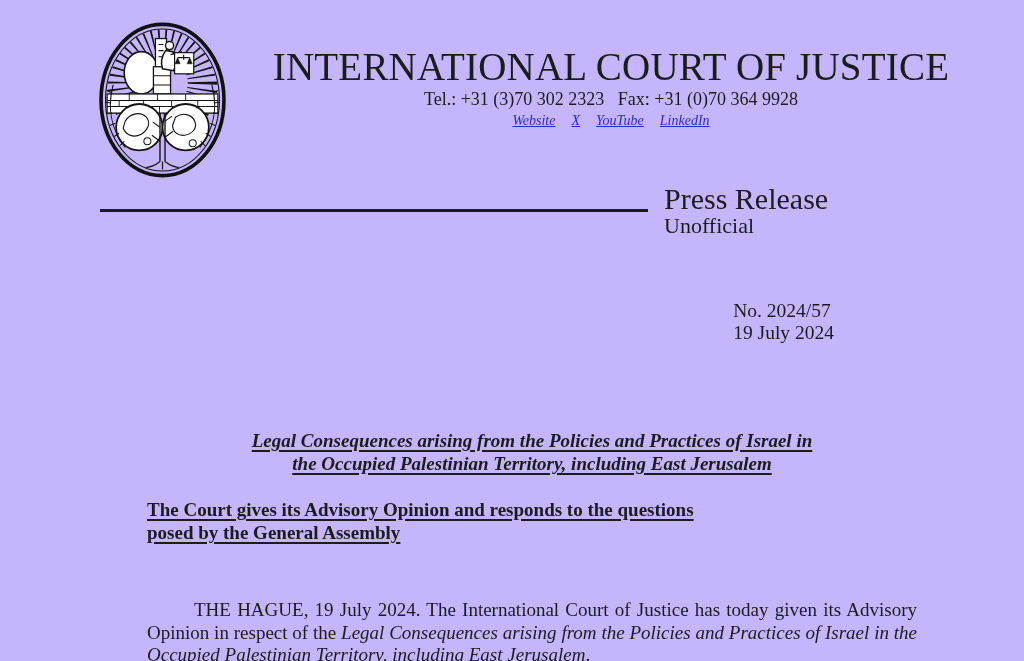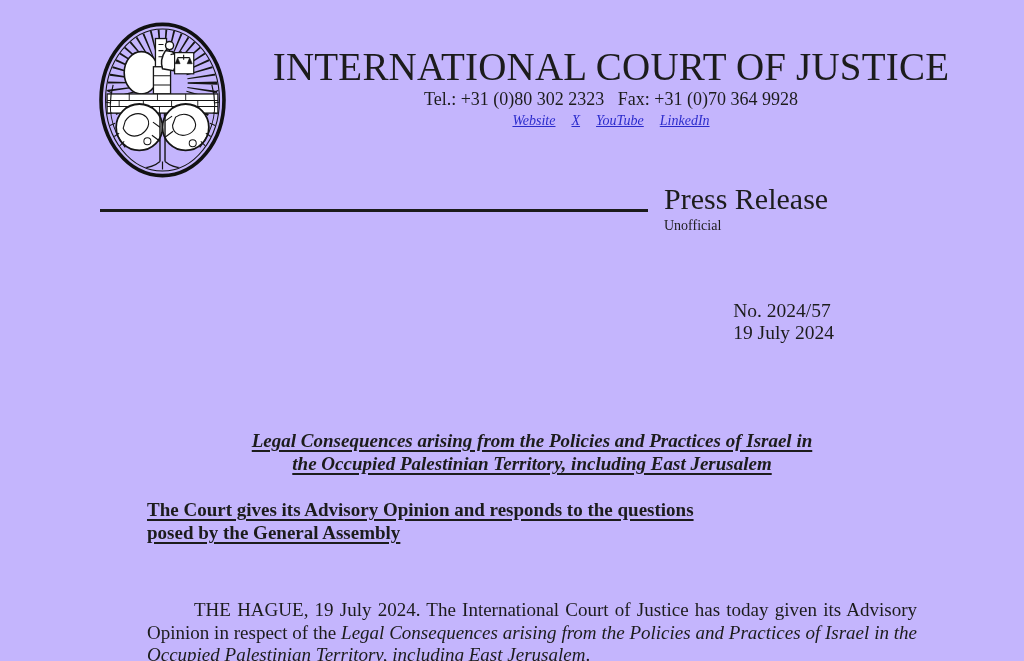--- a/index.html
+++ b/index.html
@@ -22,21 +22,21 @@
   .org-name { font-size: 39px; line-height: 42px; white-space: nowrap; letter-spacing: 0.2px; }
   .address-line, .contact-line { font-size: 18px; line-height: 22px; white-space: pre-wrap; }
   .address-line { margin-top: 4px; }
   .links-line { font-size: 14px; line-height: 22px; font-style: italic; }
   .links-line a { color: #2b2bcc; text-decoration: underline; margin: 0 8px; cursor: pointer; }
 
   
   .divider { position: absolute; left: 100px; top: 209px; width: 548px; height: 3px; background: #1b1b1b; }
   .pr-block { position: absolute; left: 664px; top: 183px; }
   .pr-title { font-size: 30px; line-height: 32px; }
-  .pr-status { font-size: 14px; line-height: 20px; margin-top: 1px; }
+  .pr-status { font-size: 22px; line-height: 20px; margin-top: 1px; }
 
   
   .meta-block { position: absolute; right: 190px; top: 300px; text-align: left; font-size: 19.5px; line-height: 22px; }
 
   
   .case-title { position: absolute; left: 147px; top: 429px; width: 770px; text-align: center;
                 font-weight: bold; font-style: italic; font-size: 19px; line-height: 23px; }
   .case-subtitle { position: absolute; left: 147px; top: 498px; width: 770px; 
                 font-weight: bold; font-size: 19px; line-height: 23px; }
   .u { text-decoration: underline; text-decoration-thickness: 1.6px; text-underline-offset: 3px; }
@@ -99,21 +99,21 @@
         <path d="M115,72 l6,-3 M116,82 l6,-1 M115,92 l6,1 M112,102 l7,3 M108,112 l6,4 M103,120 l5,5" stroke-width="1"></path>
       </g>
 
       <ellipse cx="65" cy="79" rx="61" ry="75" fill="none" stroke="#111111" stroke-width="3.6"></ellipse>
       <ellipse cx="65" cy="79" rx="56.5" ry="70.5" fill="none" stroke="#111111" stroke-width="1.1"></ellipse>
     </svg>
   </div>
 
   <div class="header-text">
     <div class="org-name">INTERNATIONAL COURT OF JUSTICE</div>
-    <div class="contact-line">Tel.: +31 (0)80 302 2323   Fax: +31 (0)70 364 9928</div>
+    <div class="contact-line">Tel.: +31 (3)70 302 2323   Fax: +31 (0)70 364 9928</div>
     <div class="links-line">
       <a>Website</a><a>X</a><a>YouTube</a><a>LinkedIn</a>
     </div>
   </div>
 
   <div class="divider"></div>
   <div class="pr-block">
     <div class="pr-title">Press Release</div>
     <div class="pr-status">Unofficial</div>
   </div>

